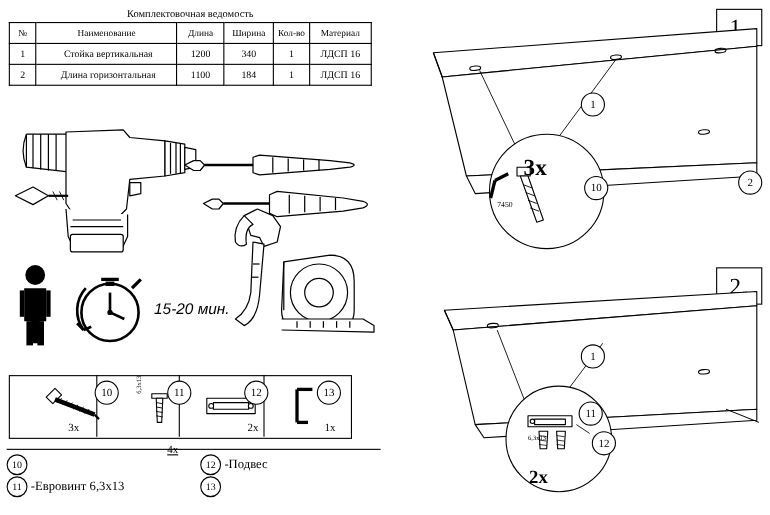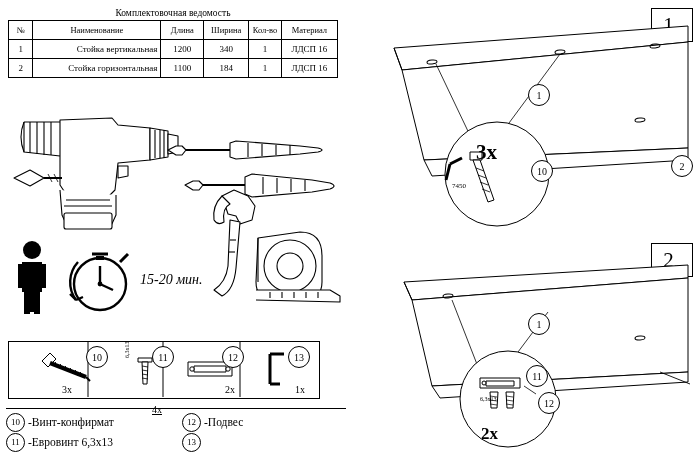--- a/index.html
+++ b/index.html
@@ -12,35 +12,35 @@
     overflow:hidden;
   }
   .page{position:relative;width:604px;height:468px;}
 
   
   .table-wrap{position:absolute;left:8px;top:8px;width:330px;}
   .table-title{text-align:center;font-size:9.5px;margin-bottom:2px;}
   table.bom{border-collapse:collapse;width:330px;font-size:9px;}
   table.bom th, table.bom td{border:1px solid #000;padding:2px 3px;text-align:center;height:14px;}
   table.bom th{font-weight:normal;font-size:8.5px;}
-  table.bom td.name{text-align:right;padding-left:6px;}
+  table.bom td.name{text-align:center;padding-left:6px;}
   .c-num{width:22px;}
   .c-name{width:150px;}
   .c-len{width:42px;}
   .c-wid{width:42px;}
   .c-qty{width:30px;}
   .c-mat{width:56px;}
 
   
   .layer{position:absolute;left:0;top:0;width:700px;height:468px;pointer-events:none;}
 
   
   .time-label{
     position:absolute;left:140px;top:272px;font-size:14px;font-style:italic;
-    font-family:Liberation Serif, serif;
+    font-family:Liberation Sans, sans-serif;
   }
 
   
   .parts-box{position:absolute;left:8px;top:341px;width:310px;height:56px;border:1px solid #000;}
   .parts-qty{position:absolute;font-size:10px;}
 
   
   .legend{position:absolute;left:6px;top:412px;width:340px;font-size:11.5px;line-height:20px;}
   .legend-row{display:flex;gap:4px;}
   .legend-item{display:flex;align-items:center;gap:3px;white-space:nowrap;}
@@ -90,21 +90,21 @@
         <tr>
           <td>1</td>
           <td class="name">Стойка вертикальная</td>
           <td>1200</td>
           <td>340</td>
           <td>1</td>
           <td>ЛДСП 16</td>
         </tr>
         <tr>
           <td>2</td>
-          <td class="name">Стойка горизонтальная</td>
+          <td class="name">Длина горизонтальная</td>
           <td>1100</td>
           <td>184</td>
           <td>1</td>
           <td>ЛДСП 16</td>
         </tr>
       </tbody>
     </table>
   </div>
 
   <svg class="layer" viewBox="0 0 700 468">
@@ -253,21 +253,20 @@
   <div class="parts-qty" style="left:152px;top:404px;text-decoration:underline;">4x</div>
   <div class="parts-qty" style="left:225px;top:384px;">2x</div>
   <div class="parts-qty" style="left:295px;top:384px;">1x</div>
   <div class="small-lbl" style="left:124px;top:358px;transform:rotate(-90deg);transform-origin:left top;">6,3x13</div>
 
   <div class="legend-sep"></div>
   <div class="legend">
     <div class="legend-row">
       <div class="legend-item" style="width:172px;">
         <span class="circ">10</span>
-        <span>-Винт-конфирмат</span>
       </div>
       <div class="legend-item">
         <span class="circ">12</span>
         <span>-Подвес</span>
       </div>
     </div>
     <div class="legend-row">
       <div class="legend-item" style="width:172px;">
         <span class="circ">11</span>
         <span>-Евровинт 6,3х13</span>

